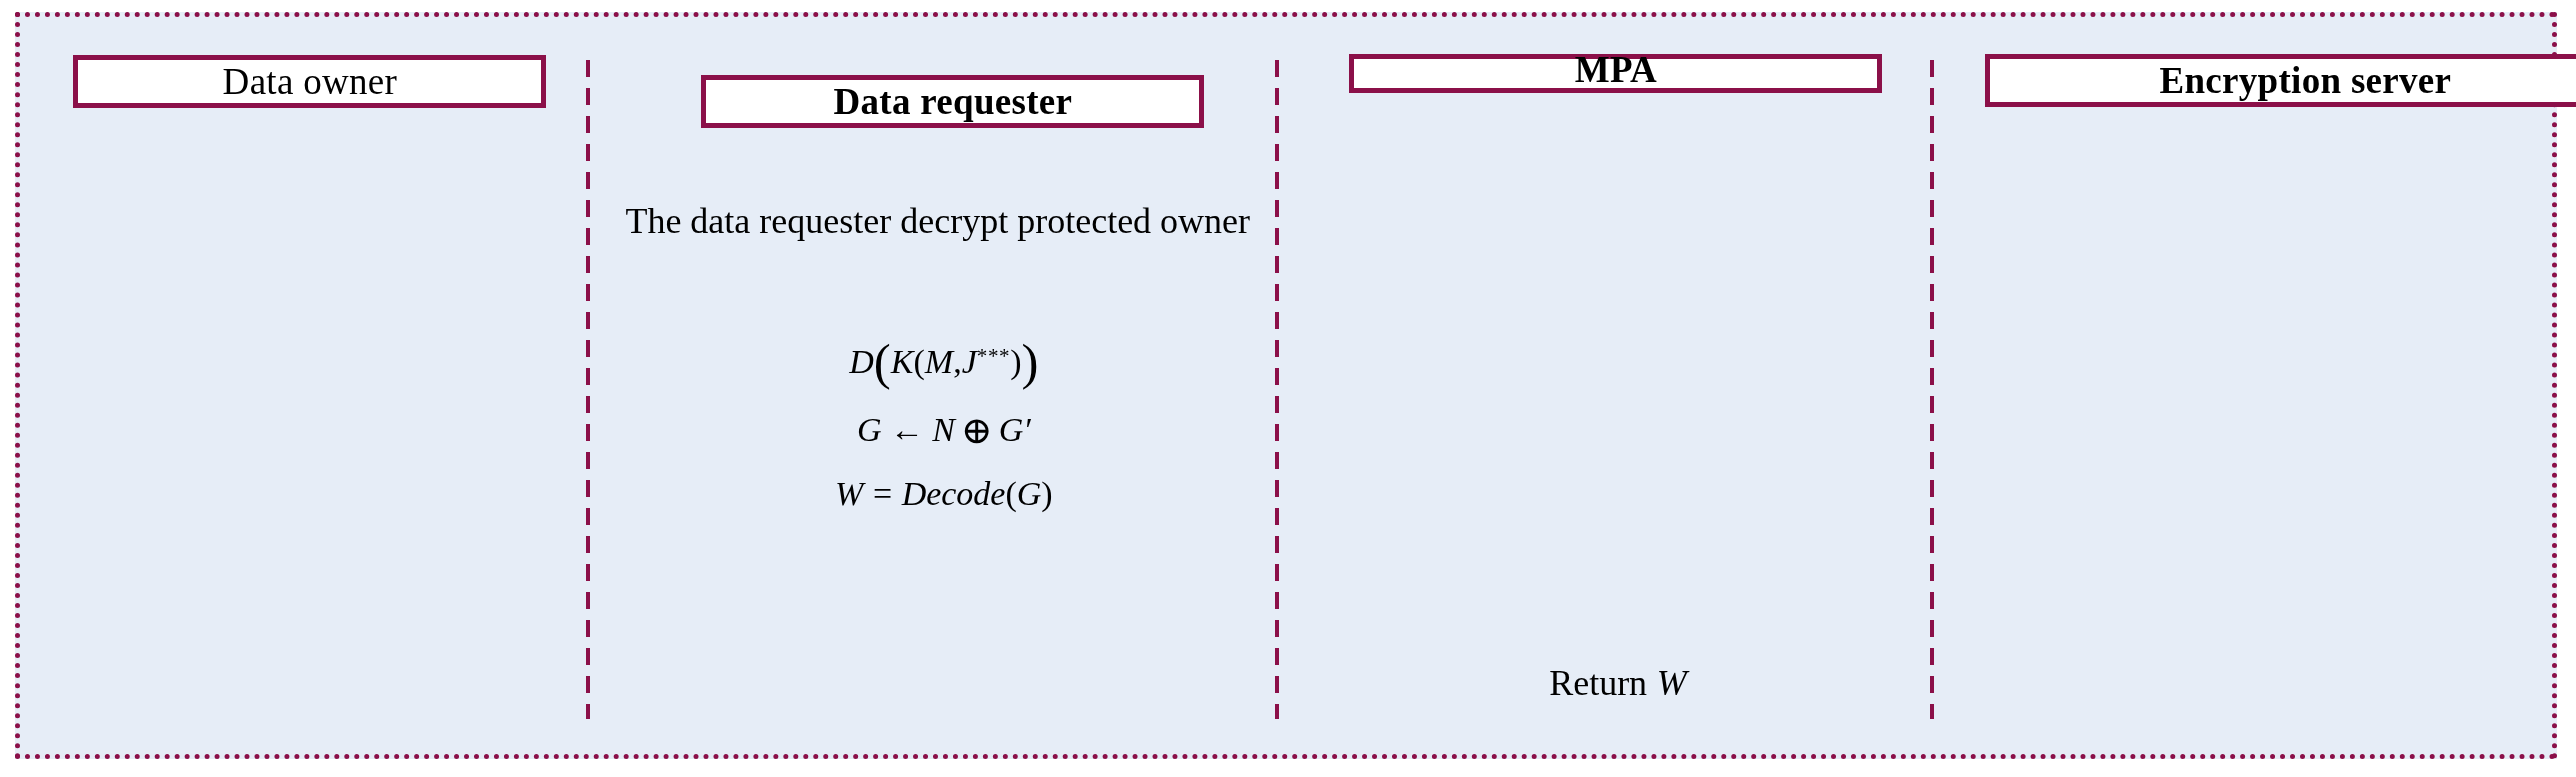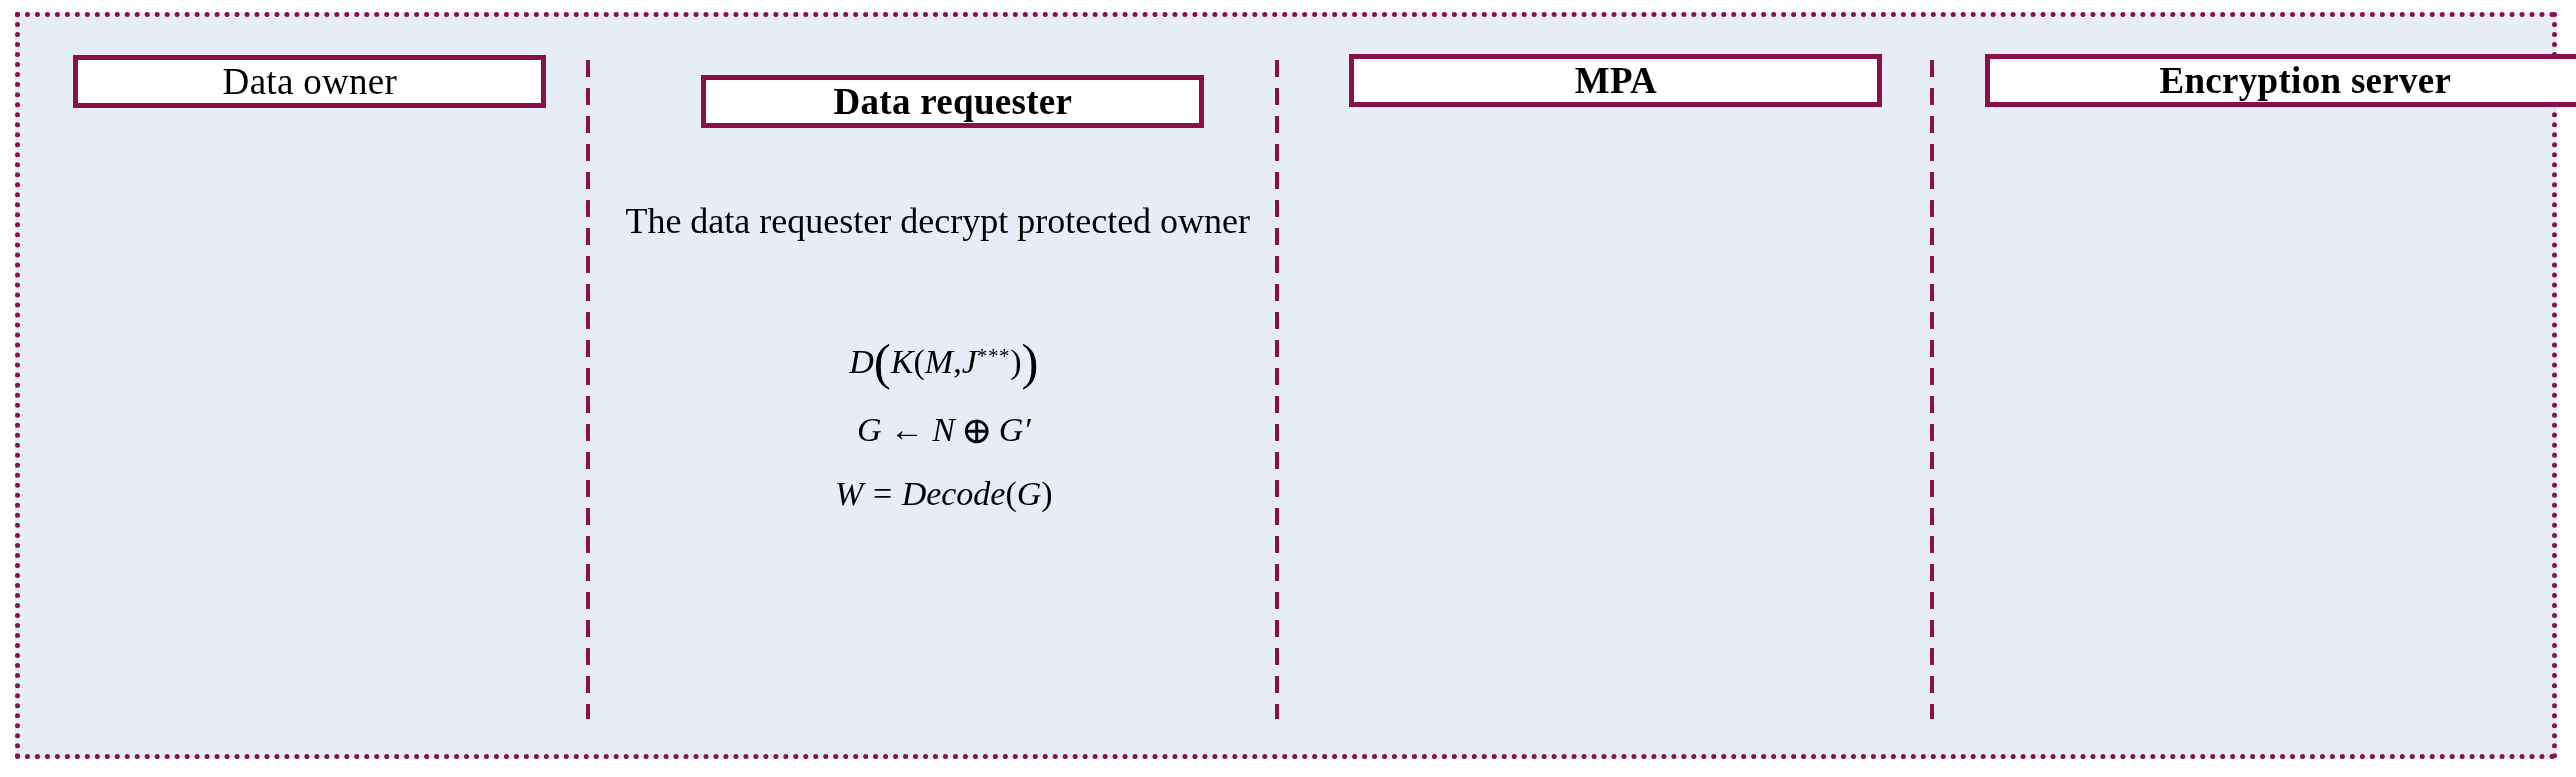--- a/index.html
+++ b/index.html
@@ -59,21 +59,21 @@
     justify-content: center;
     color: #000000;
     font-size: 37px;
     line-height: 1;
     letter-spacing: 0.3px;
   }
   .actor-box.bold { font-weight: 700; }
 
   .actor-box.owner     { left: 53px;   top: 38px;  width: 473px;  height: 53px; }
   .actor-box.requester { left: 681px; top: 38px;  width: 503px;  height: 53px; margin-top: 20px; }
-  .actor-box.mpa       { left: 1329px; top: 37px;  width: 533px;  height: 53px; }
+  .actor-box.mpa       { left: 1329px; top: 37px;  width: 533px;  height: 39px; align-items: flex-end; }
   .actor-box.encserver { left: 1965px; top: 37px;  width: 640px;  height: 53px; }
 
   
   .lane-body {
     position: absolute;
     color: #000000;
   }
 
   
   .desc-text {
@@ -176,16 +176,19 @@
     </div>
 
     <div class="lane-body desc-text">The data requester decrypt protected owner</div>
 
     <div class="lane-body formula-stack" id="formula-stack">
         <div class="formula"><span class="mi">D</span><span class="bigparen">(</span><span class="mi">K</span><span class="mo">(</span><span class="mi">M</span><span class="mo">,</span><span class="mi">J</span><span class="sup">***</span><span class="mo">)</span><span class="bigparen">)</span></div>
         <div class="formula"><span class="mi">G</span><span class="arrow">←</span><span class="mi">N</span><span class="xor">⊕</span><span class="mi">G′</span></div>
         <div class="formula"><span class="mi">W</span><span class="eq">=</span><span class="mi">Decode</span><span class="mo">(</span><span class="mi">G</span><span class="mo">)</span></div>
       </div>
 
+    <div class="lane-body return-line">
+      <span class="mo">Return</span><span class="mi">W</span>
+    </div>
 
   </div>
 </div>
 
 
 </body></html>

